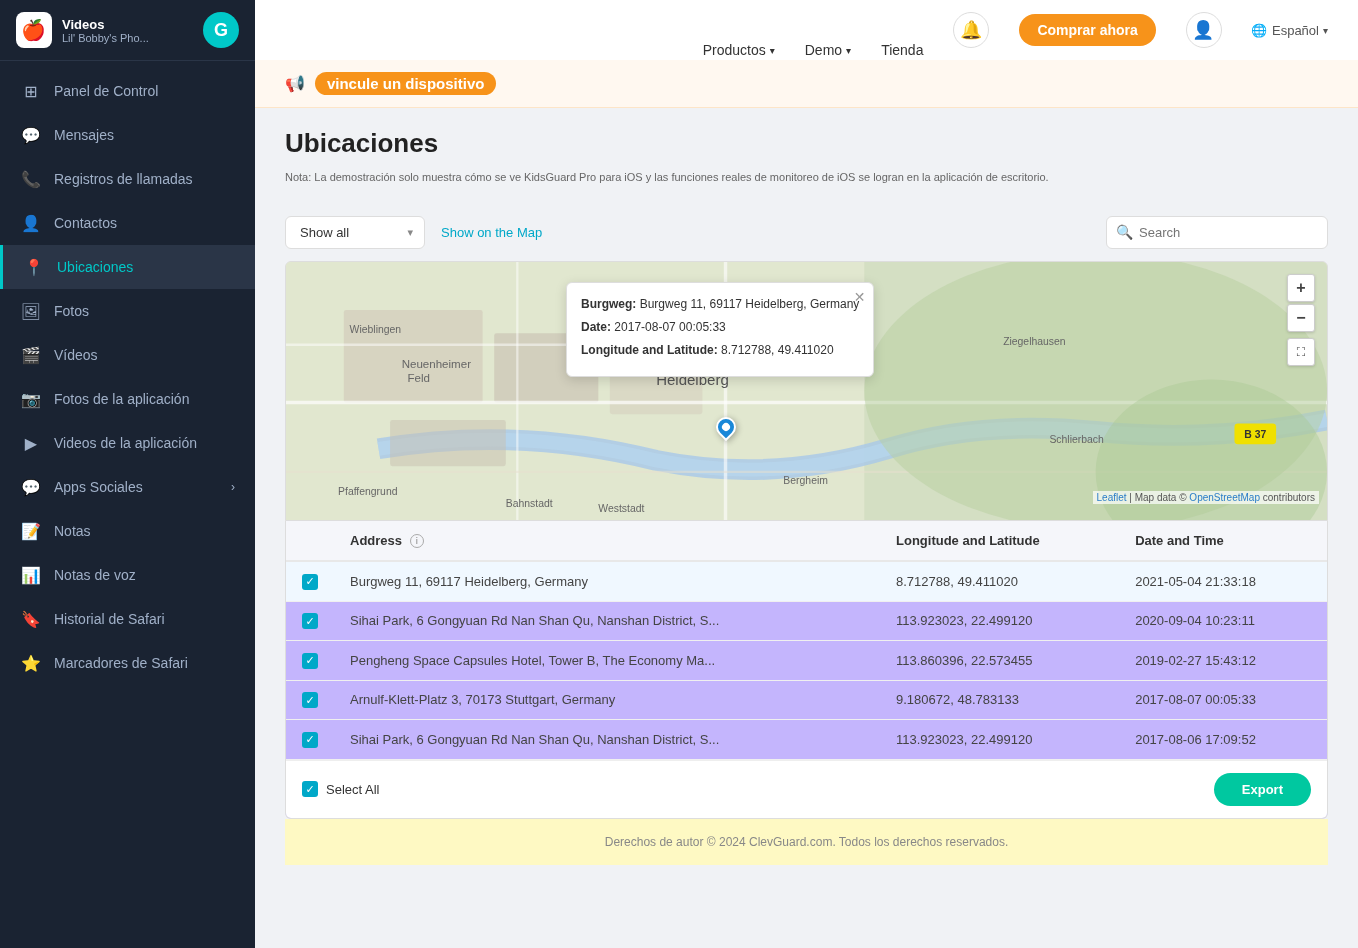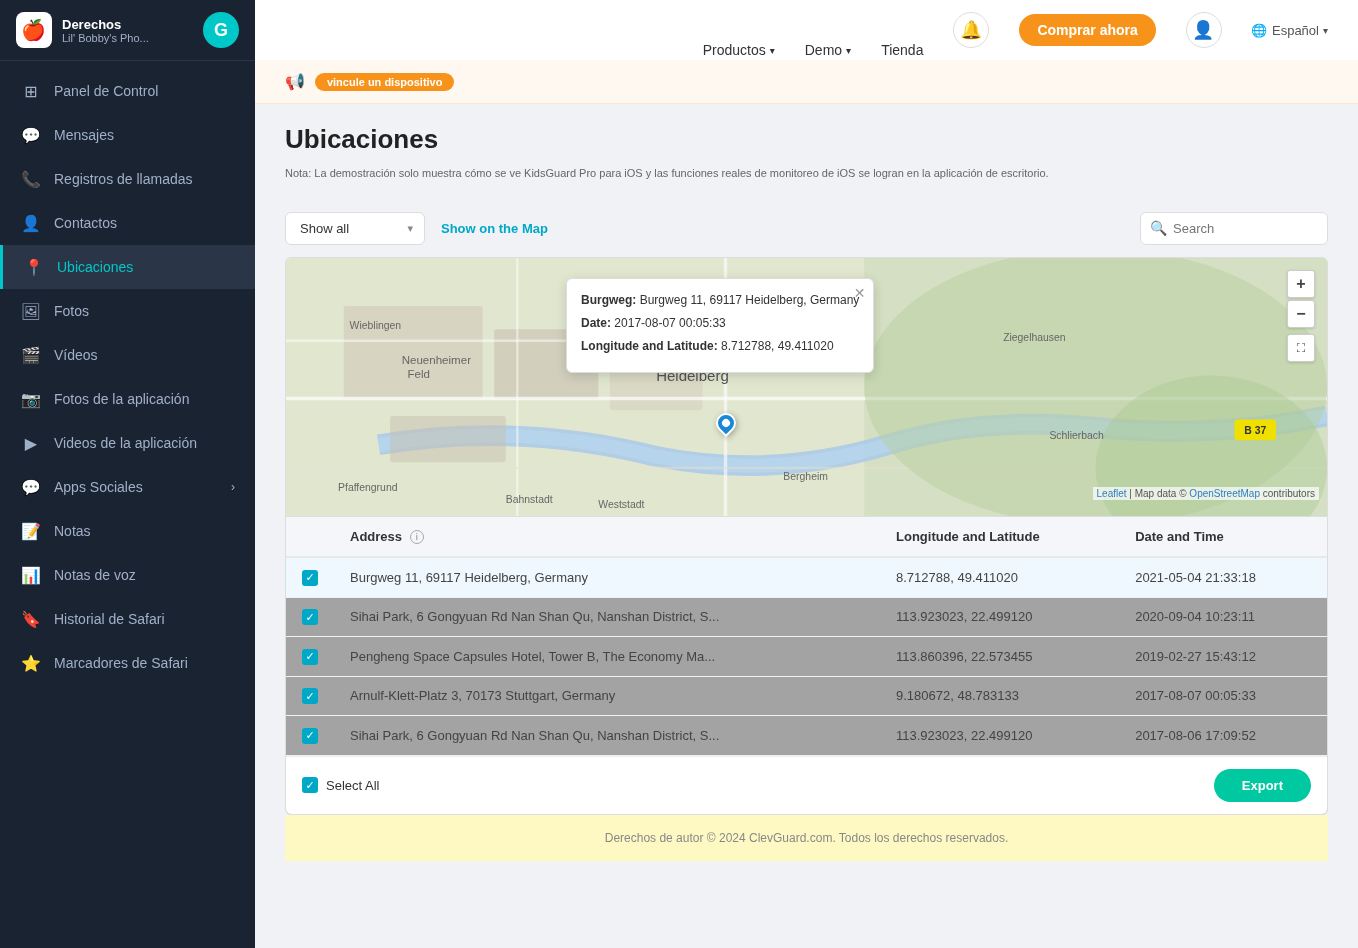--- a/index.html
+++ b/index.html
@@ -157,21 +157,21 @@
       gap: 10px;
       font-size: 13px;
       color: #555;
     }
     .banner-icon { font-size: 16px; color: #f7931a; }
     .banner-link {
       background: #f7931a;
       color: #fff;
       padding: 3px 12px;
       border-radius: 12px;
-      font-size: 11px;
+      font-size: 15px;
       cursor: pointer;
       font-weight: 600;
     }
 
     
     .page-body {
       padding: 20px 30px 20px 30px;
     }
     .page-title {
       font-size: 26px;
@@ -214,42 +214,42 @@
       position: absolute;
       right: 12px;
       pointer-events: none;
       font-size: 11px;
       color: #888;
     }
     .show-on-map {
       color: #00a8c8;
       font-size: 13px;
       cursor: pointer;
-      font-weight: 700;
+      font-weight: 400;
     }
     .search-box {
       margin-left: auto;
       position: relative;
       display: flex;
       align-items: center;
     }
     .search-icon-inner {
       position: absolute;
       left: 10px;
       color: #aaa;
       font-size: 14px;
     }
     .search-input {
       border: 1px solid #ddd;
       border-radius: 6px;
       padding: 8px 12px 8px 32px;
       font-size: 13px;
       color: #333;
       background: #fff;
-      width: 188px;
+      width: 222px;
     }
 
     
     .map-container {
       width: 100%;
       height: 260px;
       position: relative;
       overflow: hidden;
       border-radius: 6px 6px 0 0;
       border: 1px solid #ddd;
@@ -330,21 +330,21 @@
       background: rgba(255,255,255,0.7);
       padding: 1px 4px;
     }
     .map-attribution a { color: #2a7dc8; }
 
     
     .table-container {
       border: 1px solid #ddd;
       border-top: none;
       border-radius: 0 0 6px 6px;
-      background: #a3a3a3;
+      background: #c4b5fd;
       overflow: hidden;
     }
     .data-table {
       width: 100%;
       border-collapse: collapse;
       font-size: 13px;
     }
     .data-table thead tr {
       background: #f5f6fa;
       border-bottom: 2px solid #e8e8e8;
@@ -453,21 +453,21 @@
       transform: translate(-50%, -50%);
     }
   </style>
 </head>
 <body>
 
 <div class="sidebar">
   <div class="sidebar-header">
     <div class="apple-logo">🍎</div>
     <div class="sidebar-brand">
-      <span class="brand-crystal">Derechos</span>
+      <span class="brand-crystal">Videos</span>
       <span class="brand-device">Lil' Bobby's Pho...</span>
     </div>
     <div class="crystal-icon">G</div>
   </div>
   <nav class="sidebar-nav">
     <div class="nav-item">
       <span class="nav-icon">⊞</span>
       <span>Panel de Control</span>
     </div>
     <div class="nav-item">

